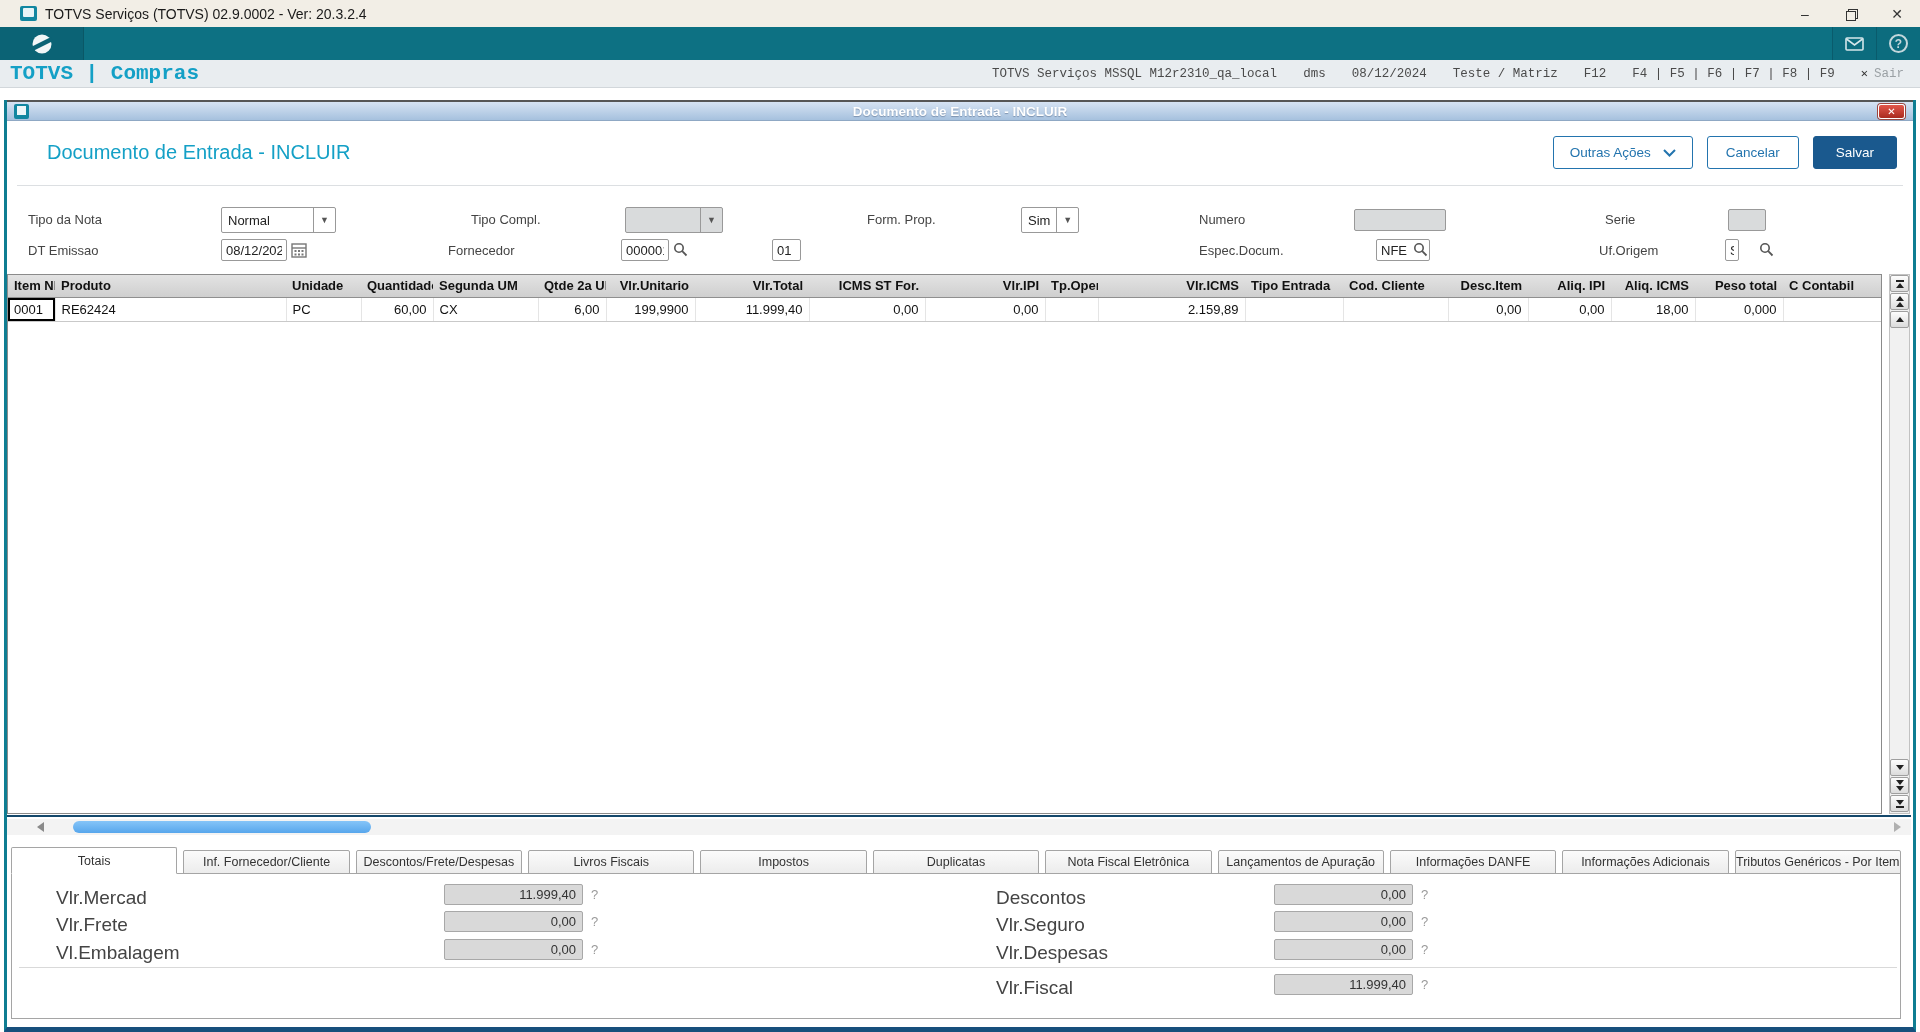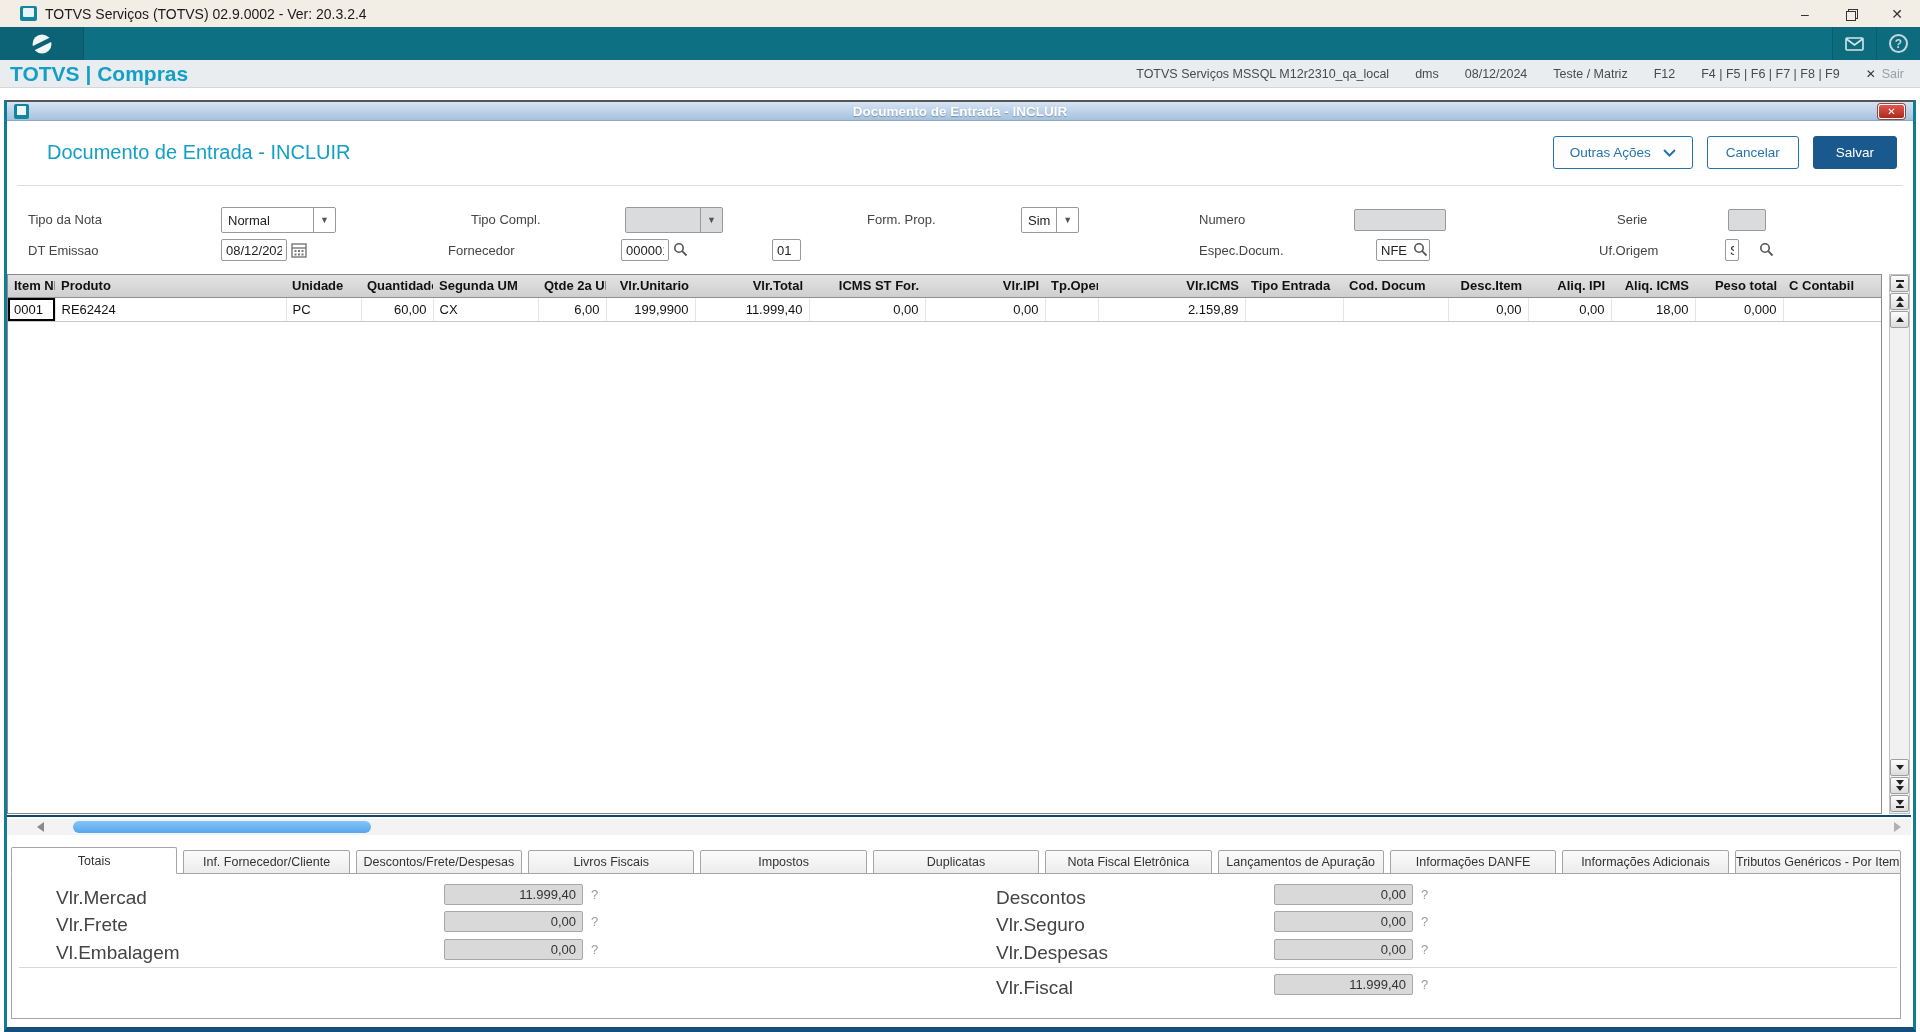--- a/index.html
+++ b/index.html
@@ -27,21 +27,21 @@
   .app-tab .tab-close{color:#b7d2d8;font-size:13px;}
   .tab-notch{position:absolute;bottom:0;left:50%;margin-left:-9px;width:0;height:0;
     border-left:9px solid transparent;border-right:9px solid transparent;border-bottom:9px solid #e9edf0;}
   .strip-right{margin-left:auto;display:flex;align-items:stretch;}
   .strip-tile{width:44px;display:flex;align-items:center;justify-content:center;background:#0c6c7e;border-left:1px solid #0a5b6c;}
   .help-circle{width:19px;height:19px;border:2px solid #c3d7dc;border-radius:50%;display:flex;align-items:center;justify-content:center;
     color:#c3d7dc;font-size:12px;font-weight:bold;}
 
   
   .app-header{position:absolute;left:0;top:60px;width:100%;height:28px;background:#e9edf0;
-    border-bottom:1px solid #d2d7db;display:flex;align-items:center;}
+    border-bottom:1px solid #d2d7db;display:flex;align-items:center;font-family:Liberation Mono, monospace;}
   .brand{padding-left:10px;font-size:21px;font-weight:bold;color:#14a0c6;}
   .header-right{margin-left:auto;display:flex;align-items:center;font-size:12.5px;color:#4a4a4a;}
   .header-item{padding:0 13px;white-space:nowrap;}
   .exit-item{display:flex;align-items:center;gap:6px;padding-right:16px;}
   .exit-x{color:#333;font-size:12px;}
   .exit-label{color:#9aa0a4;}
 
   
   .dialog{position:absolute;left:4px;right:4px;top:100px;bottom:0;background:#fff;
     border-left:3px solid #0f7d92;border-right:3px solid #0f7d92;border-bottom:5px solid #174f7c;}
@@ -204,21 +204,21 @@
 
       <div class="flabel" style="left:860px;top:91px;">Form. Prop.</div>
       <div class="dropdown" style="left:1014px;top:86px;width:58px;">
         <span class="dd-val">Sim</span>
         <span class="dd-arrow">▼</span>
       </div>
 
       <div class="flabel" style="left:1192px;top:91px;">Numero</div>
       <input class="finput dis" style="left: 1347px; top: 88px; width: 92px;" readonly="" value="">
 
-      <div class="flabel" style="left:1598px;top:91px;margin-left:12px;">Serie</div>
+      <div class="flabel" style="left:1598px;top:91px;">Serie</div>
       <input class="finput dis" style="left: 1721px; top: 88px; width: 38px;" readonly="" value="">
 
       <div class="flabel" style="left:21px;top:122px;">DT Emissao</div>
       <input class="finput" style="left: 214px; top: 118px; width: 66px;" value="08/12/2024">
       <div class="icon-btn" style="left:283px;top:120px;">
         <svg width="16" height="15" viewBox="0 0 16 15">
           <rect x="1" y="1" width="14" height="13" fill="none" stroke="#777" stroke-width="1.4"></rect>
           <line x1="1" y1="5" x2="15" y2="5" stroke="#777" stroke-width="1.4"></line>
           <g fill="#777">
               <rect x="3.5" y="7" width="2" height="2"></rect>
@@ -290,21 +290,21 @@
               <th class="r">Quantidade</th>
               <th>Segunda UM</th>
               <th class="r">Qtde 2a UM</th>
               <th class="r">Vlr.Unitario</th>
               <th class="r">Vlr.Total</th>
               <th class="r">ICMS ST For.</th>
               <th class="r">Vlr.IPI</th>
               <th class="r">Tp.Oper</th>
               <th class="r">Vlr.ICMS</th>
               <th>Tipo Entrada</th>
-              <th>Cod. Docum</th>
+              <th>Cod. Cliente</th>
               <th class="r">Desc.Item</th>
               <th class="r">Aliq. IPI</th>
               <th class="r">Aliq. ICMS</th>
               <th class="r">Peso total</th>
               <th>C Contabil</th>
             </tr>
           </thead>
           <tbody>
             <tr>
               <td class="sel">0001</td>

